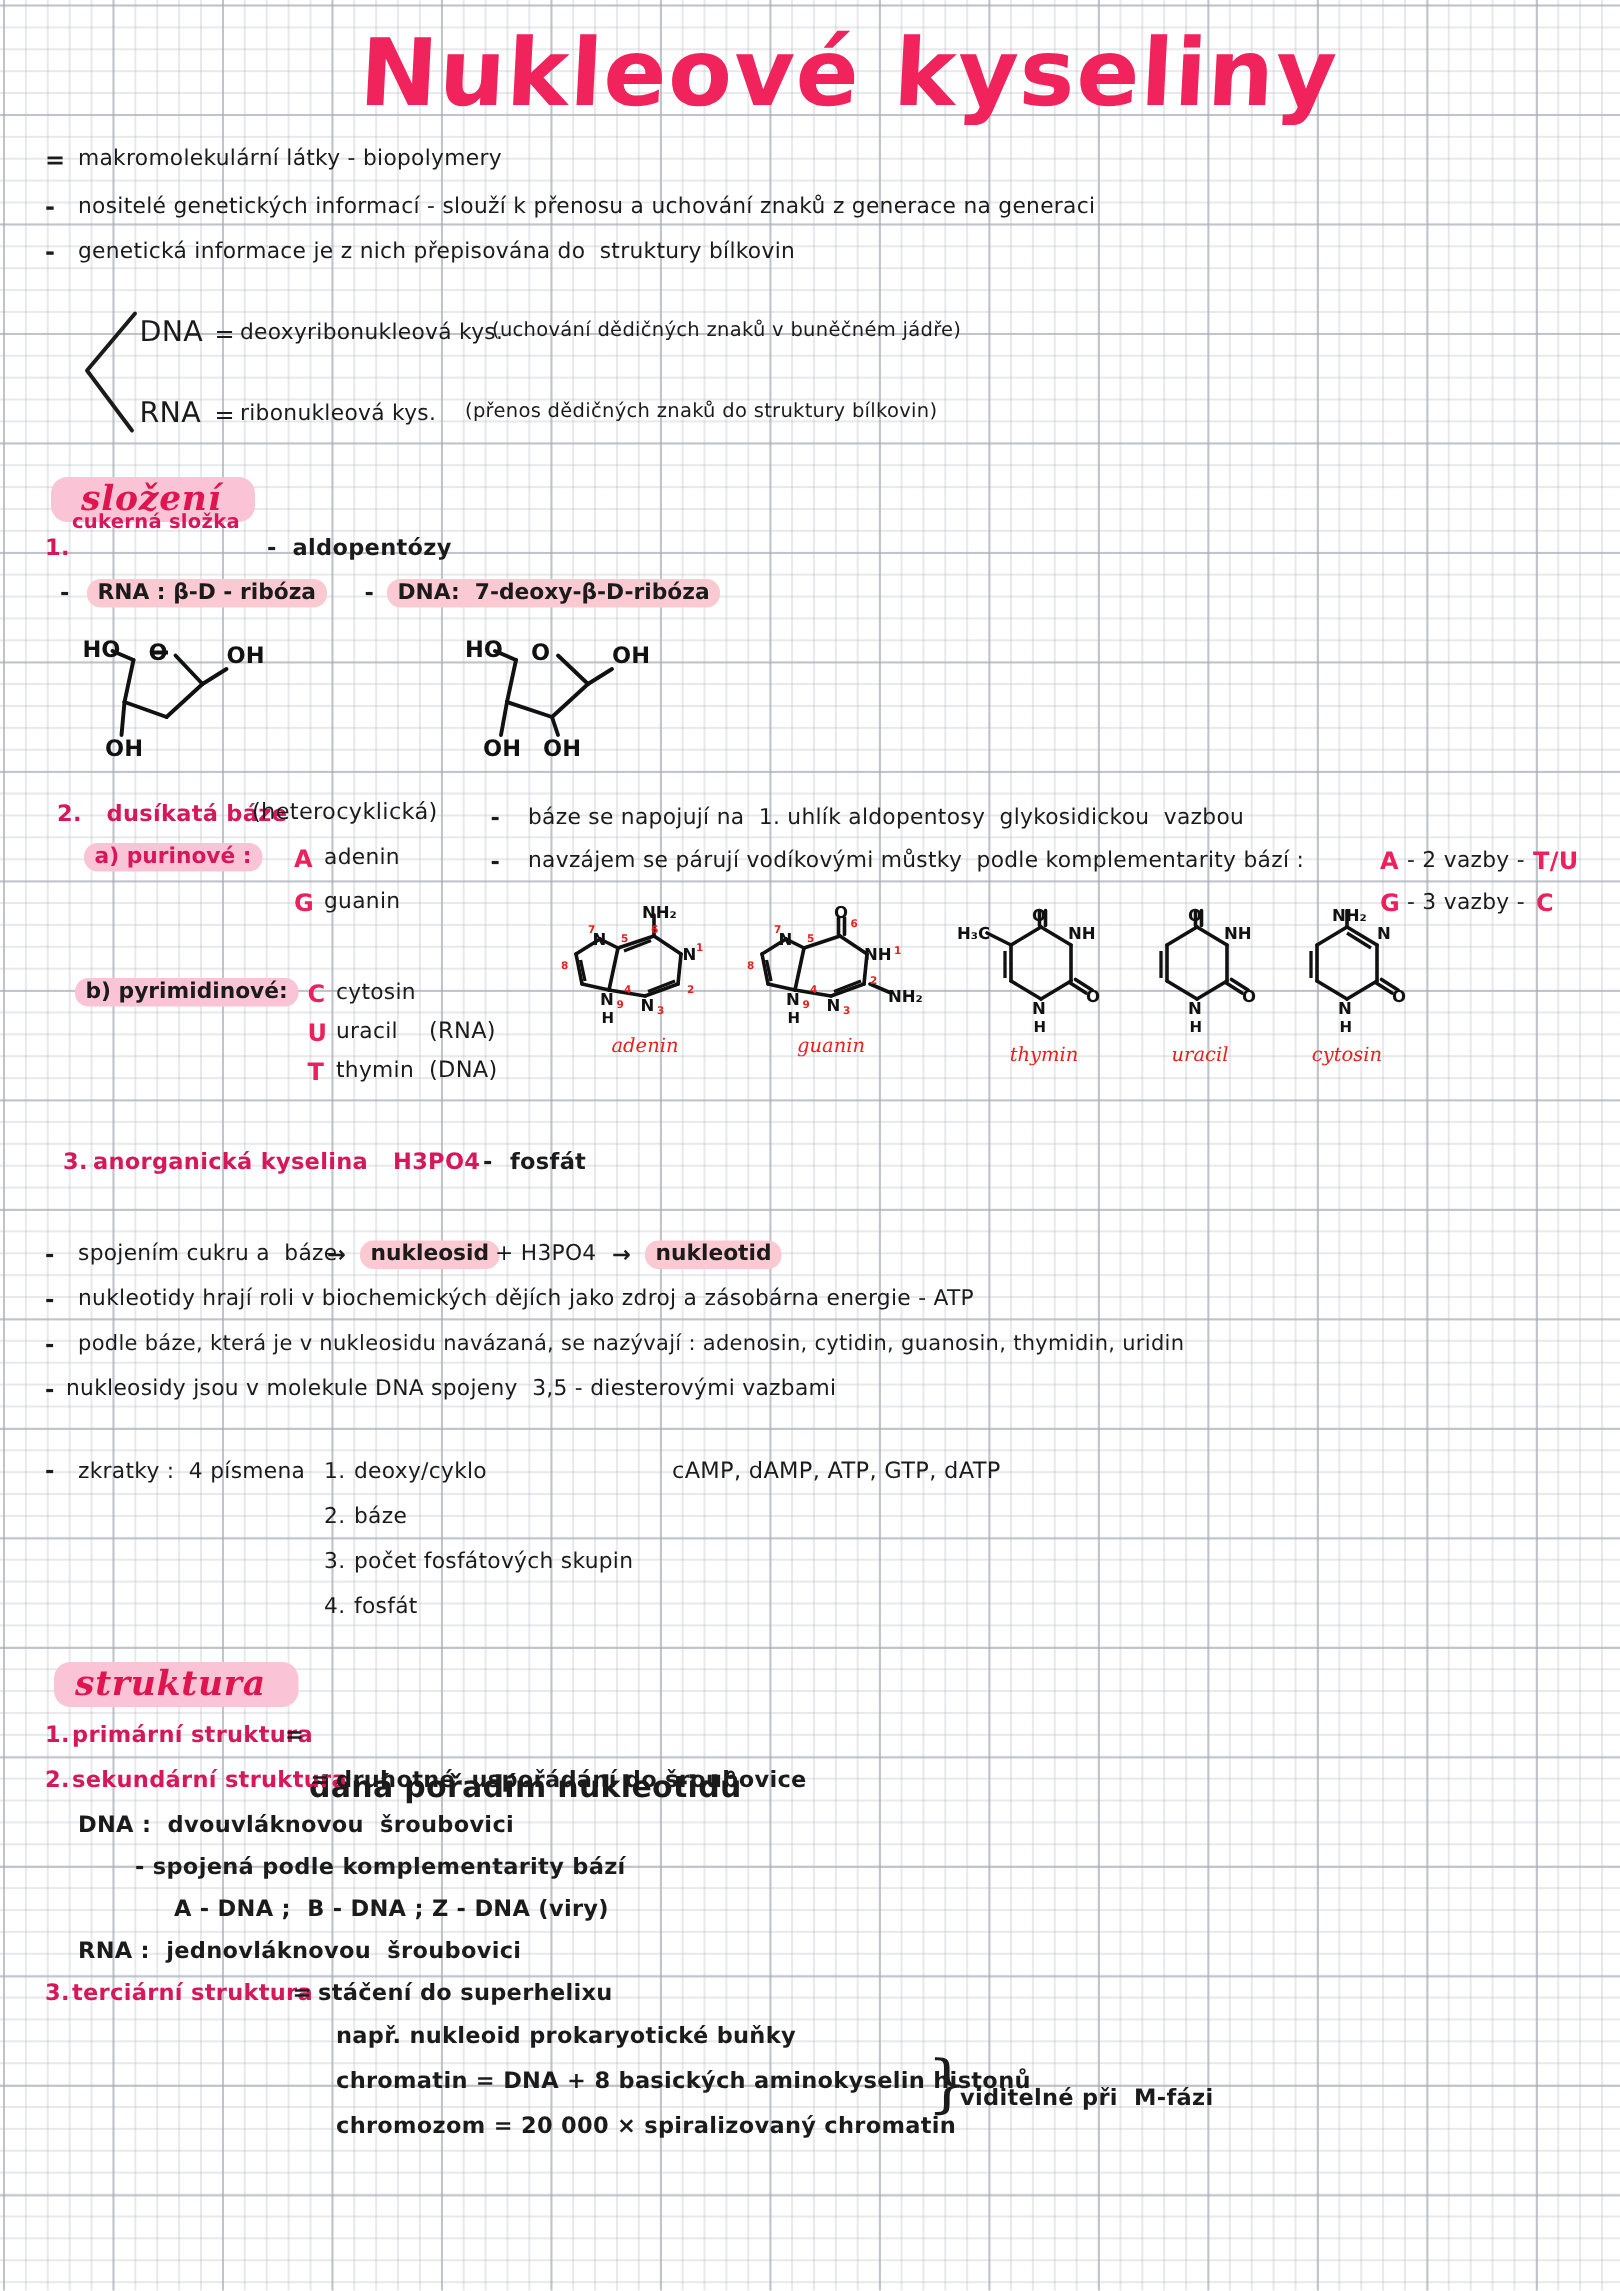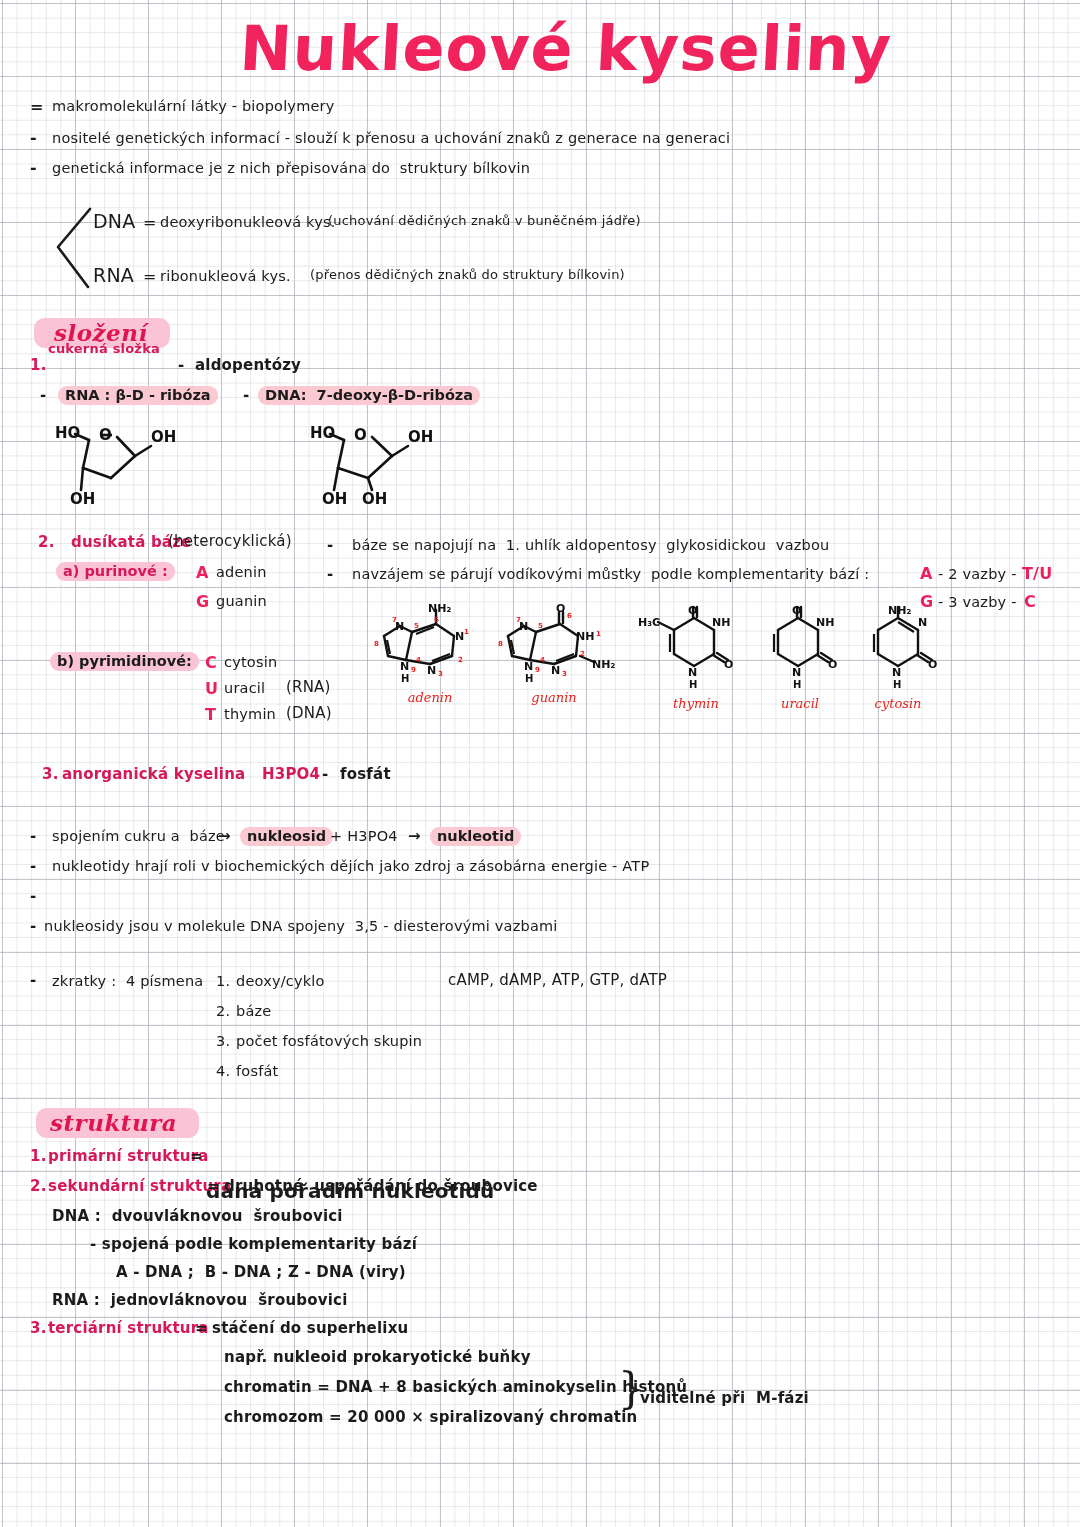--- a/index.html
+++ b/index.html
@@ -396,20 +396,21 @@
   <div class="ink b" style="left:218px; top:828px; font-size:15px;">→</div>
   <div class="hl small smallink" style="left:240px; top:827px;">nukleosid</div>
   <div class="ink" style="left:330px; top:829px;">+ H3PO4</div>
   <div class="ink b" style="left:408px; top:828px; font-size:15px;">→</div>
   <div class="hl small smallink" style="left:430px; top:827px;">nukleotid</div>
 
   <div class="ink b" style="left:30px; top:858px; font-size:15px;">-</div>
   <div class="ink" style="left:52px; top:859px;">nukleotidy hrají roli v biochemických dějích jako zdroj a zásobárna energie - ATP</div>
 
   <div class="ink b" style="left:30px; top:888px; font-size:15px;">-</div>
+  <div class="ink" style="left:52px; top:889px; font-size:14px;">podle báze, která je v nukleosidu navázaná, se nazývají : adenosin, cytidin, guanosin, thymidin, uridin</div>
 
   <div class="ink b" style="left:30px; top:918px; font-size:15px;">-</div>
   <div class="ink" style="left:44px; top:919px;">nukleosidy jsou v molekule DNA spojeny  3,5 - diesterovými vazbami</div>
 
   <div class="ink b" style="left:30px; top:972px; font-size:15px;">-</div>
   <div class="ink" style="left:52px; top:974px;">zkratky :  4 písmena</div>
 
   <div class="ink" style="left:216px; top:974px;">1.</div>
   <div class="ink" style="left:236px; top:974px;">deoxy/cyklo</div>
   <div class="ink" style="left:216px; top:1004px;">2.</div>

